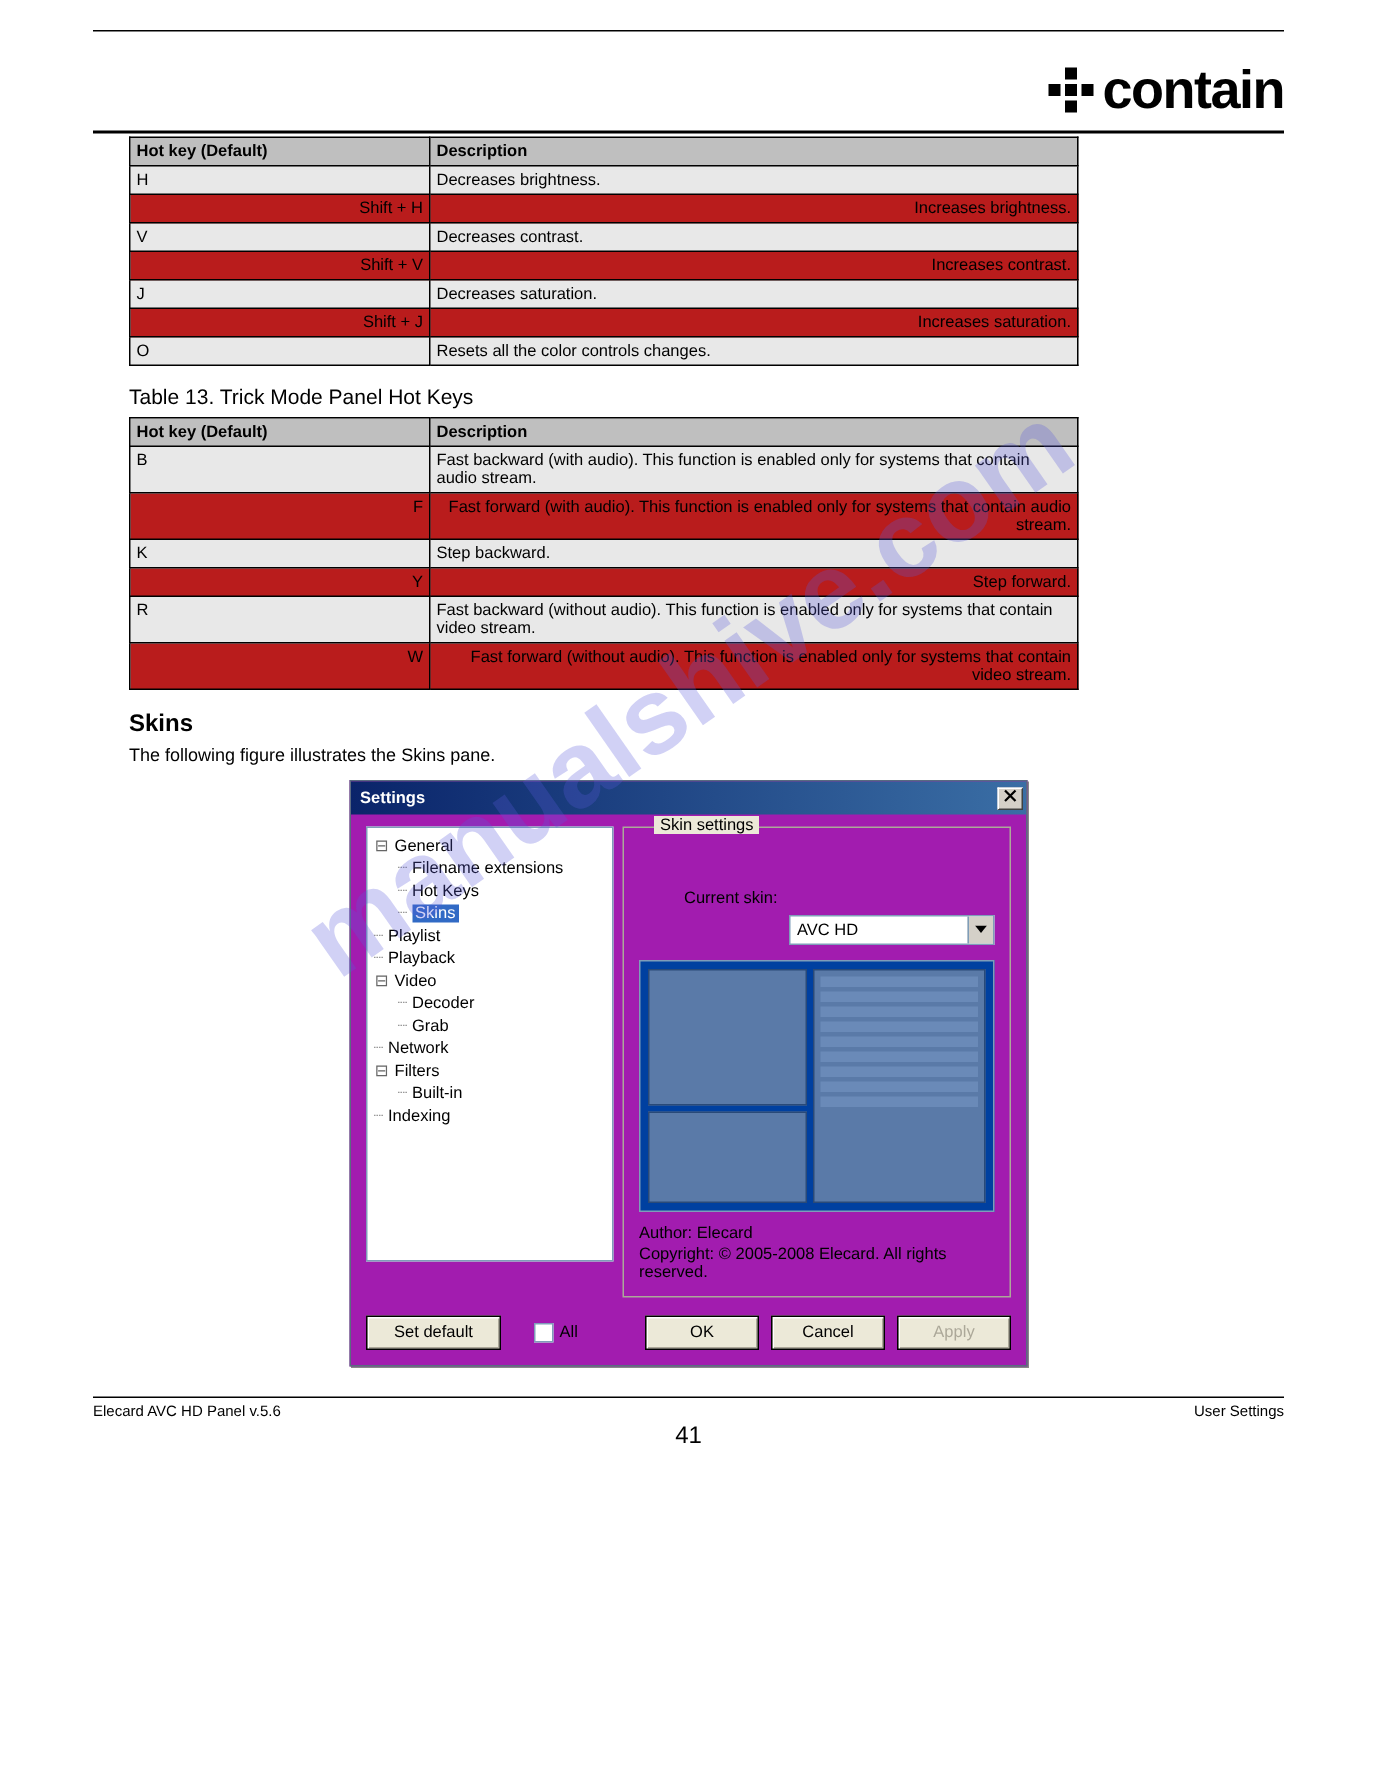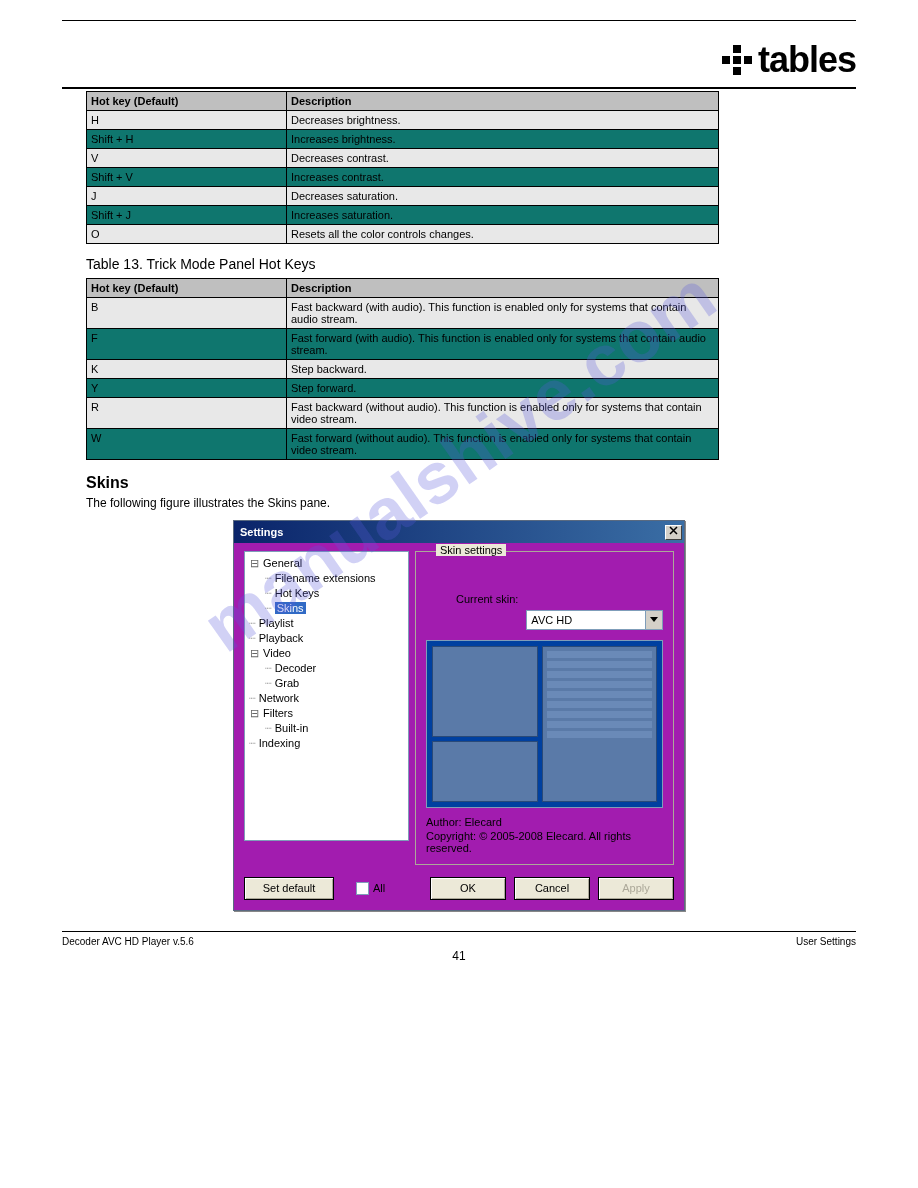--- a/index.html
+++ b/index.html
@@ -9,21 +9,21 @@
   .logo-row { display: flex; justify-content: flex-end; margin-bottom: 6px; }
   .logo { font-family: "Courier New", monospace; font-weight: bold; font-size: 36px; letter-spacing: 2px; display: flex; align-items: center; gap: 6px; }
   .logo-boxes { display: grid; grid-template-columns: repeat(3, 8px); grid-template-rows: repeat(3, 8px); gap: 3px; }
   .lb { background: #000; }
   .lb.off { background: transparent; }
   .mid-rule { height: 2px; background: #000; margin-bottom: 2px; }
   .section-head { font-size: 14px; margin: 12px 0 6px 0; font-weight: normal; }
   .tbl { width: 633px; margin-left: 24px; border-collapse: collapse; }
   .tbl td, .tbl th { border: 1px solid #000; padding: 3px 4px; font-size: 11px; text-align: left; vertical-align: top; }
   .tbl th { background: #bfbfbf; font-weight: bold; }
-  .row-a td { background: #0f766e; }
+  .row-a td { background: #b91c1c; text-align: right; }
   .row-b td { background: #e8e8e8; }
   .tbl .c0 { width: 200px; }
   .below-table-note { font-size: 11px; margin: 6px 0 12px 24px; }
   .skins-head { font-size: 16px; font-weight: bold; margin: 14px 0 4px 24px; }
   .skins-desc { font-size: 12px; margin: 0 0 10px 24px; }
   .watermark { position: absolute; left: 50%; top: 420px; transform: translate(-50%, 0) rotate(-35deg); font-size: 72px; color: rgba(90, 90, 220, 0.28); font-weight: bold; pointer-events: none; white-space: nowrap; }
   
   .dlg-wrap { display: flex; justify-content: center; }
   .dlg { width: 452px; border: 1px solid #5a6a80; background: #a21caf; font-family: Liberation Sans, sans-serif; font-size: 11px; box-shadow: 1px 1px 0 #888; }
   .titlebar { height: 22px; background: linear-gradient(to right, #0a246a, #3a6ea5); color: #fff; display: flex; align-items: center; justify-content: space-between; padding: 0 2px 0 6px; font-weight: bold; }
@@ -70,21 +70,21 @@
         <span class="lb off"></span>
           <span class="lb"></span>
           <span class="lb off"></span>
         <span class="lb"></span>
           <span class="lb"></span>
           <span class="lb"></span>
         <span class="lb off"></span>
           <span class="lb"></span>
           <span class="lb off"></span>
       </span>
-      <span style="font-family: Arial; font-weight: 900; letter-spacing: -1px;">tables</span>
+      <span style="font-family: Arial; font-weight: 900; letter-spacing: -1px;">contain</span>
     </div>
   </div>
   <div class="mid-rule"></div>
 
   <table class="tbl" style="margin-top:0;">
     <tbody>
         <tr>
           <th class="c0">Hot key (Default)</th>
           <th>Description</th>
         </tr>
@@ -225,17 +225,17 @@
         <div class="btn">OK</div>
         <div class="btn">Cancel</div>
         <div class="btn disabled">Apply</div>
       </div>
     </div>
   </div>
 
 
   <div class="bottom-rule"></div>
   <div class="page-info">
-    <span>Decoder AVC HD Player v.5.6</span>
+    <span>Elecard AVC HD Panel v.5.6</span>
     <span>User Settings</span>
   </div>
-  <div style="text-align:center; font-size:12px; margin-top:2px;">41</div>
+  <div style="text-align:center; font-size:16px; margin-top:2px;">41</div>
 </div>
 
 </body></html>

